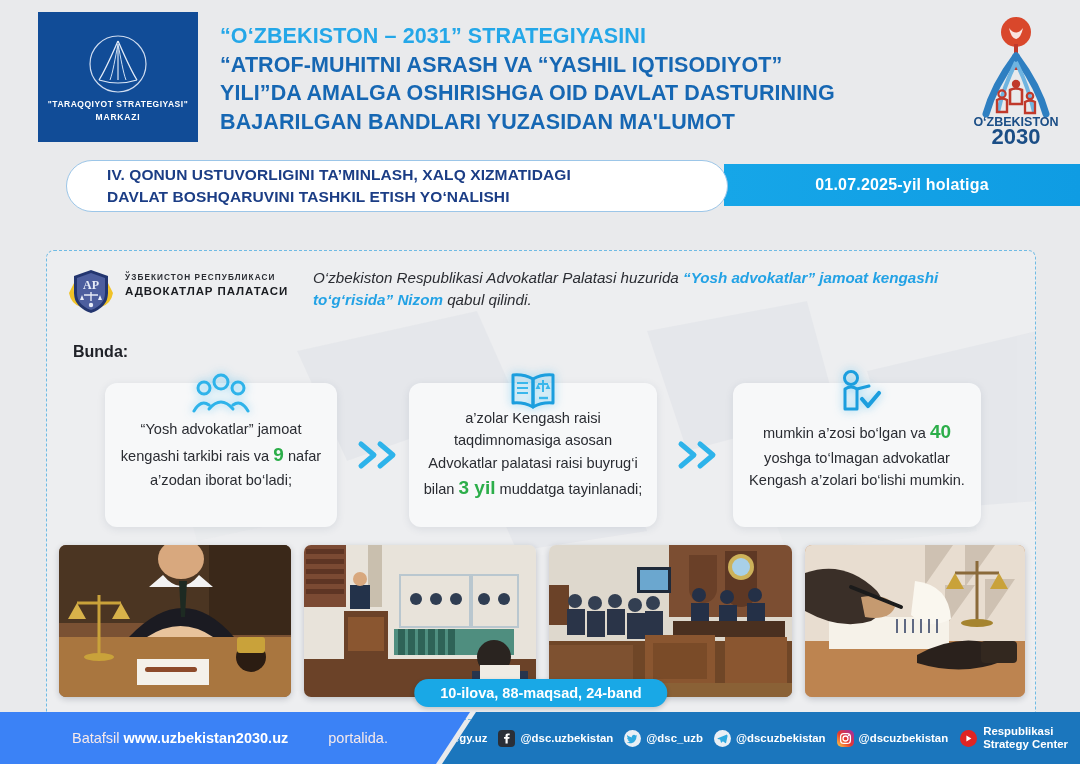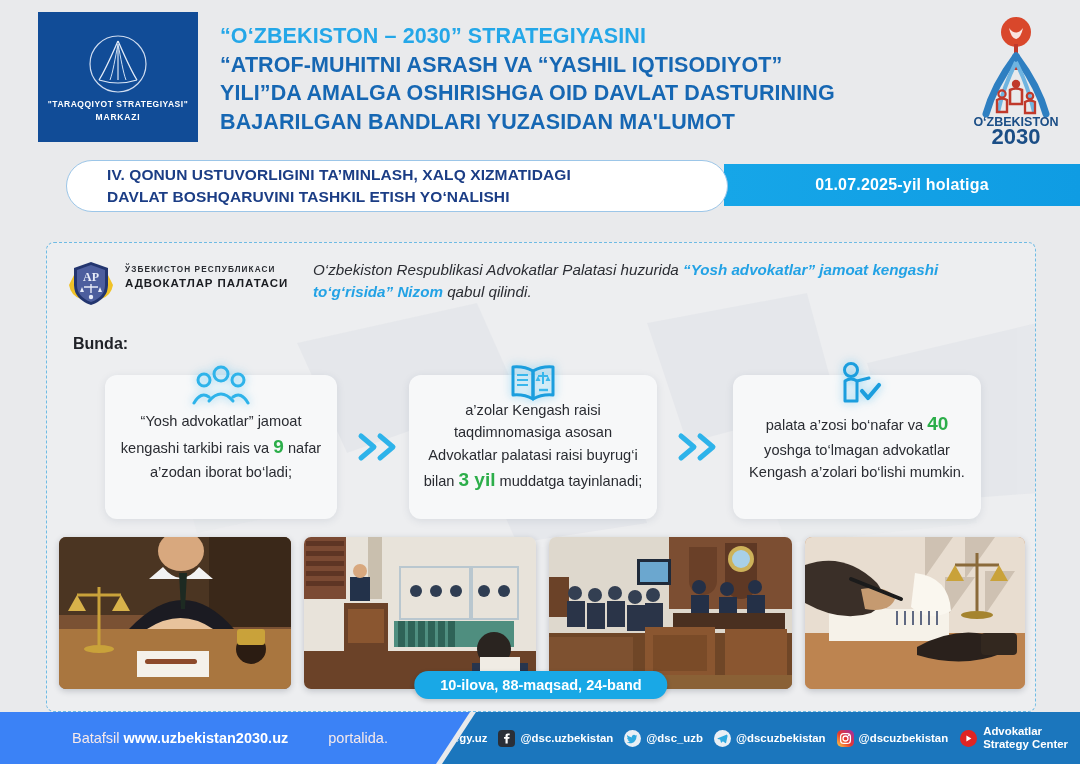--- a/index.html
+++ b/index.html
@@ -49,21 +49,21 @@
     display:flex; flex-direction:column; justify-content:center;
     padding-left:40px;
   }
   .section-pill div {
     color:#1b3d85; font-size:15.5px; font-weight:700; line-height:1.42;
     letter-spacing:.1px;
   }
 
   
   .panel {
-    position:absolute; left:46px; top:242px; width:990px; height:470px;
+    position:absolute; left:46px; top:250px; width:990px; height:470px;
     border:1.6px dashed #6fbbe4; border-radius:8px;
     background:#edeef0; overflow:hidden;
   }
   .panel-bgshapes { position:absolute; inset:0; }
 
   .org-logo { position:absolute; left:20px; top:16px; width:48px; height:48px; }
   .org-text { position:absolute; left:78px; top:22px; }
   .org-l1 { font-size:8.2px; font-weight:700; letter-spacing:1.1px; color:#2a2d33; }
   .org-l2 { font-size:11.5px; font-weight:700; letter-spacing:.9px; color:#1a1c21; margin-top:3px; }
 
@@ -149,21 +149,21 @@
         <path d="M33 13 C36 28 38 41 41 49" stroke="#cfe0f4" stroke-width="1" fill="none"></path>
         <path d="M33 16 L33 49" stroke="#eef4fc" stroke-width="1.1"></path>
         <path d="M14 49 Q33 55 52 49" stroke="#dce8f7" stroke-width="1.2" fill="none"></path>
       </svg>
     </div>
     <div class="logo-cap1">"TARAQQIYOT STRATEGIYASI"</div>
     <div class="logo-cap2">MARKAZI</div>
   </div>
 
   <div class="title-block">
-    <div class="title-line accent">“O‘ZBEKISTON – 2030” STRATEGIYASINI</div>
+    <div class="title-line accent">“O‘ZBEKISTON – 2031” STRATEGIYASINI</div>
     <div class="title-line">“ATROF-MUHITNI ASRASH VA “YASHIL IQTISODIYOT”</div>
     <div class="title-line">YILI”DA AMALGA OSHIRISHGA OID DAVLAT DASTURINING</div>
     <div class="title-line">BAJARILGAN BANDLARI YUZASIDAN MA'LUMOT</div>
   </div>
 
   <div class="uz2030">
     <svg width="104" height="136" viewBox="0 0 104 136">
       <circle cx="52" cy="22" r="15" fill="#d9472b"></circle>
       <path d="M45 18 q7 9 14 0 q-2 10 -7 11 q-5 -1 -7 -11z" fill="#fff" opacity=".85"></path>
       <path d="M52 34 L52 60" stroke="#c0392b" stroke-width="4"></path>
@@ -277,21 +277,21 @@
 
     <div class="card card3">
       <div class="cardicon">
         <svg width="52" height="46" viewBox="0 0 52 46">
           <circle cx="20" cy="9" r="6.5" fill="none" stroke="#1b9ede" stroke-width="3"></circle>
           <path d="M14 20 q6 -4 12 0 l0 20 l-12 0z" fill="none" stroke="#1b9ede" stroke-width="3" stroke-linejoin="round"></path>
           <path d="M26 20 l12 -3" stroke="#1b9ede" stroke-width="3" stroke-linecap="round"></path>
           <path d="M31 30 l6 7 l11 -13" fill="none" stroke="#1b9ede" stroke-width="4.2" stroke-linecap="round" stroke-linejoin="round"></path>
         </svg>
       </div>
-      <p><span>palata a’zosi bo‘nafar va </span><span class="num">40</span><span> yoshga to‘lmagan advokatlar Kengash a’zolari bo‘lishi mumkin.</span></p>
+      <p><span>mumkin a’zosi bo‘lgan va </span><span class="num">40</span><span> yoshga to‘lmagan advokatlar Kengash a’zolari bo‘lishi mumkin.</span></p>
     </div>
   </div>
 
   <div class="photos">
 
     <div class="photo p1">
       <svg width="232" height="152" viewBox="0 0 232 152">
         <rect width="232" height="152" fill="#7a5133"></rect>
         <rect y="0" width="232" height="78" fill="#4b3522"></rect>
         <rect x="150" y="0" width="82" height="90" fill="#3a2819"></rect>
@@ -507,18 +507,18 @@
     </div>
 
     <div class="soc">
       <span>
         <svg width="19" height="17" viewBox="0 0 19 17">
             <circle cx="9.5" cy="8.5" r="8.5" fill="#e02424"></circle>
             <path d="M7.4 5.5 12.4 8.5 7.4 11.5z" fill="#fff"></path>
           </svg>
       </span>
       <span class="dsc-name">
-        <span>Advokatlar</span><br>
+        <span>Respublikasi</span><br>
         <span>Strategy Center</span>
       </span>
     </div>
   </div>
 </div>
 
 </body></html>

